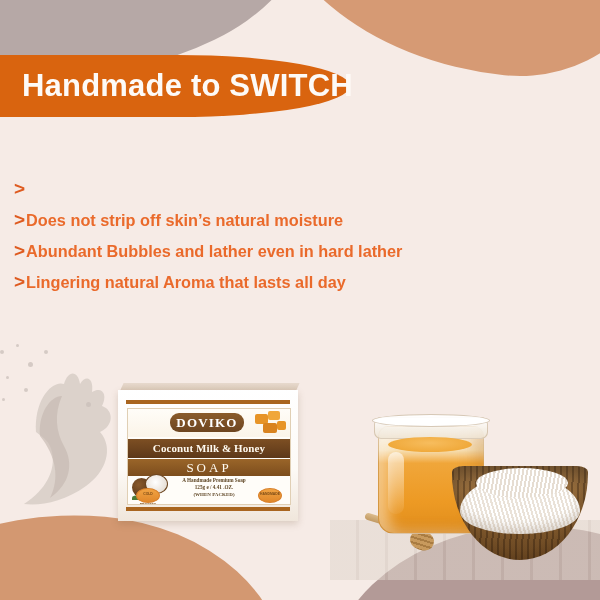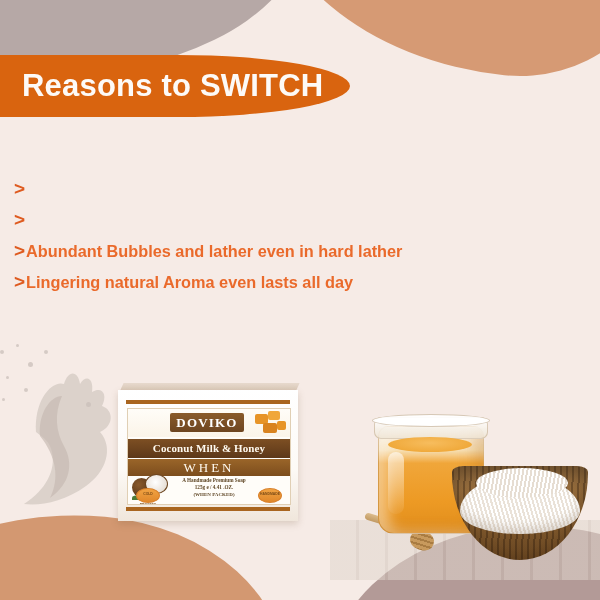--- a/index.html
+++ b/index.html
@@ -87,21 +87,21 @@
     position:absolute;left:9px;top:18px;width:162px;height:95px;
     background:#fffdf9;border:1px solid #e0cfb4;overflow:hidden;
   }
   .logo-band{
     position:absolute;left:0;top:0;width:100%;height:28px;
     background:linear-gradient(180deg,#fffdf8,#fbf4e8);
   }
   .logo-pill{
     position:absolute;left:42px;top:4px;width:74px;height:19px;
     background:linear-gradient(180deg,#8a5b2b,#6d4520);
-    border-radius:2px;
+    border-radius:9px;
     color:#fff;font-family:"Liberation Serif",serif;
     font-size:13px;font-weight:bold;letter-spacing:1.2px;
     text-align:center;line-height:19px;
   }
   .honey-chunks{
     position:absolute;right:3px;top:2px;width:34px;height:25px;
   }
   .chunk{position:absolute;background:#e79427;border-radius:2px;}
 
   .name-band{
@@ -230,36 +230,37 @@
 <body>
 
 <div id="stage">
 
   <div class="deco deco-tl"></div>
   <div class="deco deco-tr"></div>
   <div class="deco deco-bl"></div>
   <div class="deco deco-br"></div>
 
   <div class="banner"></div>
-  <div class="banner-title">Reasons to SWITCH</div>
+  <div class="banner-title">Handmade to SWITCH</div>
 
   <div class="bullets">
     <div class="bullet-row">
       <span class="bullet-mark">&gt;</span>
     </div>
     <div class="bullet-row">
       <span class="bullet-mark">&gt;</span>
+      <span class="bullet-text">Does not strip off skin’s natural moisture</span>
     </div>
     <div class="bullet-row">
       <span class="bullet-mark">&gt;</span>
       <span class="bullet-text">Abundant Bubbles and lather even in hard lather</span>
     </div>
     <div class="bullet-row">
       <span class="bullet-mark">&gt;</span>
-      <span class="bullet-text">Lingering natural Aroma even lasts all day</span>
+      <span class="bullet-text">Lingering natural Aroma that lasts all day</span>
     </div>
   </div>
 
   <div class="splash">
     <svg width="180" height="190" viewBox="0 0 180 190">
       <path d="M42,92 C40,60 58,40 70,44 C74,30 84,30 86,44 C92,34 100,38 98,52
                C108,46 114,54 108,66 C120,70 120,86 106,92 C120,108 112,132 92,146
                C70,162 46,166 30,164 C52,150 62,130 58,112 C56,102 50,98 42,92 Z" fill="#d9cfc9" opacity=".92"></path>
       <path d="M46,96 C44,74 56,56 68,56 C60,74 62,92 70,106
                C80,124 76,144 56,158 C66,138 62,116 46,96 Z" fill="#c4b8b1" opacity=".65"></path>
@@ -309,21 +310,21 @@
             <div class="chunk" style="left:10px;top:12px;width:14px;height:10px;background:#d9831f;"></div>
             <div class="chunk" style="left:24px;top:10px;width:9px;height:9px;background:#edа"></div>
           </div>
         </div>
 
         <div class="name-band">
           <div class="name-text">Coconut Milk &amp; Honey</div>
         </div>
 
         <div class="soap-band">
-          <div class="soap-text">WHEN</div>
+          <div class="soap-text">SOAP</div>
         </div>
 
         <div class="coco-art">
           <div class="coco-half" style="left:0;top:7px;width:19px;height:19px;background:radial-gradient(circle at 35% 35%,#8a5a2c,#4a2c12);"></div>
           <div class="coco-half" style="left:13px;top:3px;width:21px;height:18px;background:radial-gradient(circle at 45% 40%,#ffffff,#ded3c6);border:1.5px solid #6b4520;"></div>
           <div class="leafy" style="left:0px;top:24px;width:16px;height:5px;"></div>
           <div class="leafy" style="left:11px;top:25px;width:15px;height:4px;"></div>
         </div>
 
         <div class="fineprint">

